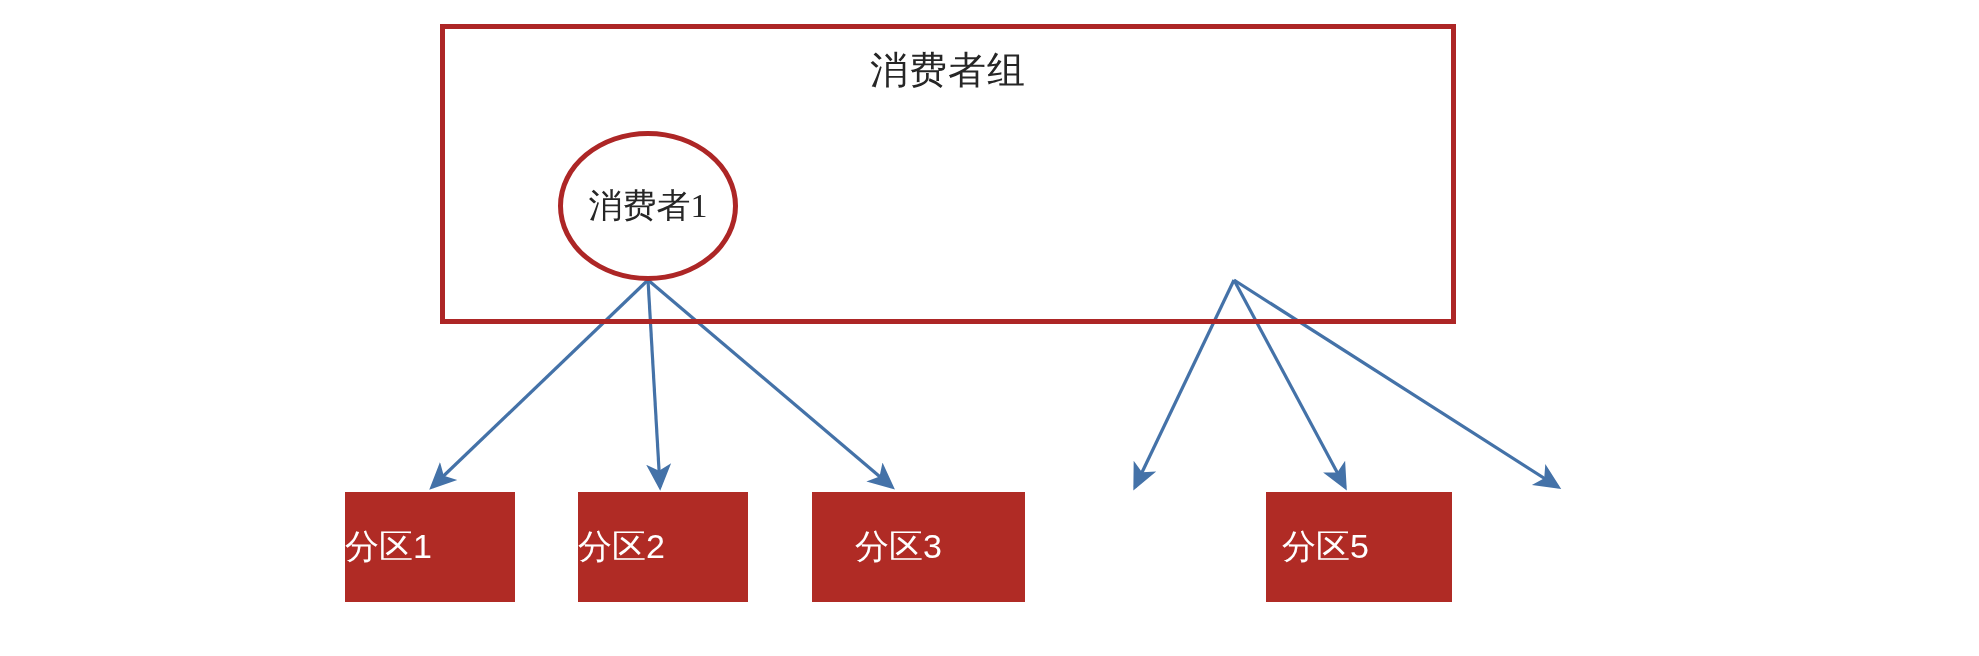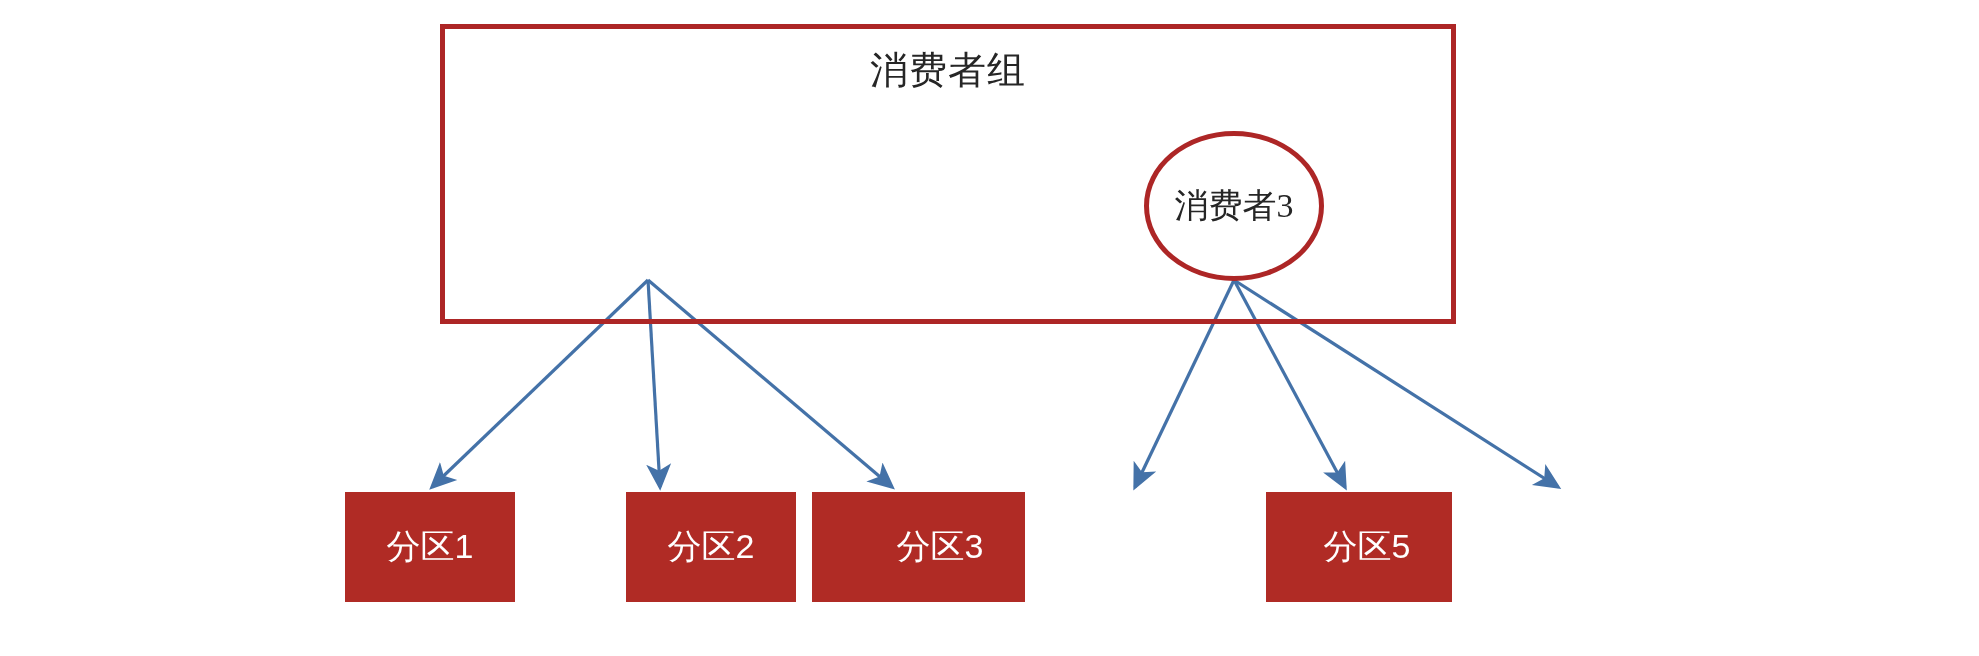--- a/index.html
+++ b/index.html
@@ -65,28 +65,28 @@
   .consumer-2 { left: 1144px; top: 131px; }
 
   .partition {
     position: absolute;
     top: 492px;
     width: 170px;
     height: 110px;
     background: #b02b25;
     display: flex;
     align-items: center;
-    justify-content: center;
+    justify-content: flex-start;
     font-size: 34px;
     color: #ffffff;
     white-space: nowrap;
     font-family: "Liberation Sans", "DejaVu Sans", sans-serif;
   }
   .p0 { left: 345px; }
-  .p1 { left: 578px; margin-left: 48px; }
+  .p1 { left: 578px; }
   .p2 { left: 812px; padding-left: 43px; }
   .p3 { left: 1056px; }
   .p4 { left: 1266px; padding-left: 16px; }
   .p5 { left: 1475px; }
 </style>
 </head>
 <body>
 
 <div id="canvas">
 
@@ -103,24 +103,24 @@
 
     <line x1="1234" y1="280" x2="1135" y2="487" stroke="#4472a8" stroke-width="3.2" marker-end="url(#ah)"></line>
     <line x1="1234" y1="280" x2="1345" y2="487" stroke="#4472a8" stroke-width="3.2" marker-end="url(#ah)"></line>
     <line x1="1234" y1="280" x2="1558" y2="487" stroke="#4472a8" stroke-width="3.2" marker-end="url(#ah)"></line>
   </svg>
 
   <div class="group-box"></div>
 
   <div class="group-title">消费者组</div>
 
+  <div class="consumer consumer-1">
+    <span>消费者1</span>
+  </div>
 
-  <div class="consumer consumer-2">
-    <span>消费者3</span>
-  </div>
 
   <div class="partition p0">
     <span>分区1</span>
   </div>
   <div class="partition p1">
     <span>分区2</span>
   </div>
   <div class="partition p2">
     <span>分区3</span>
   </div>

